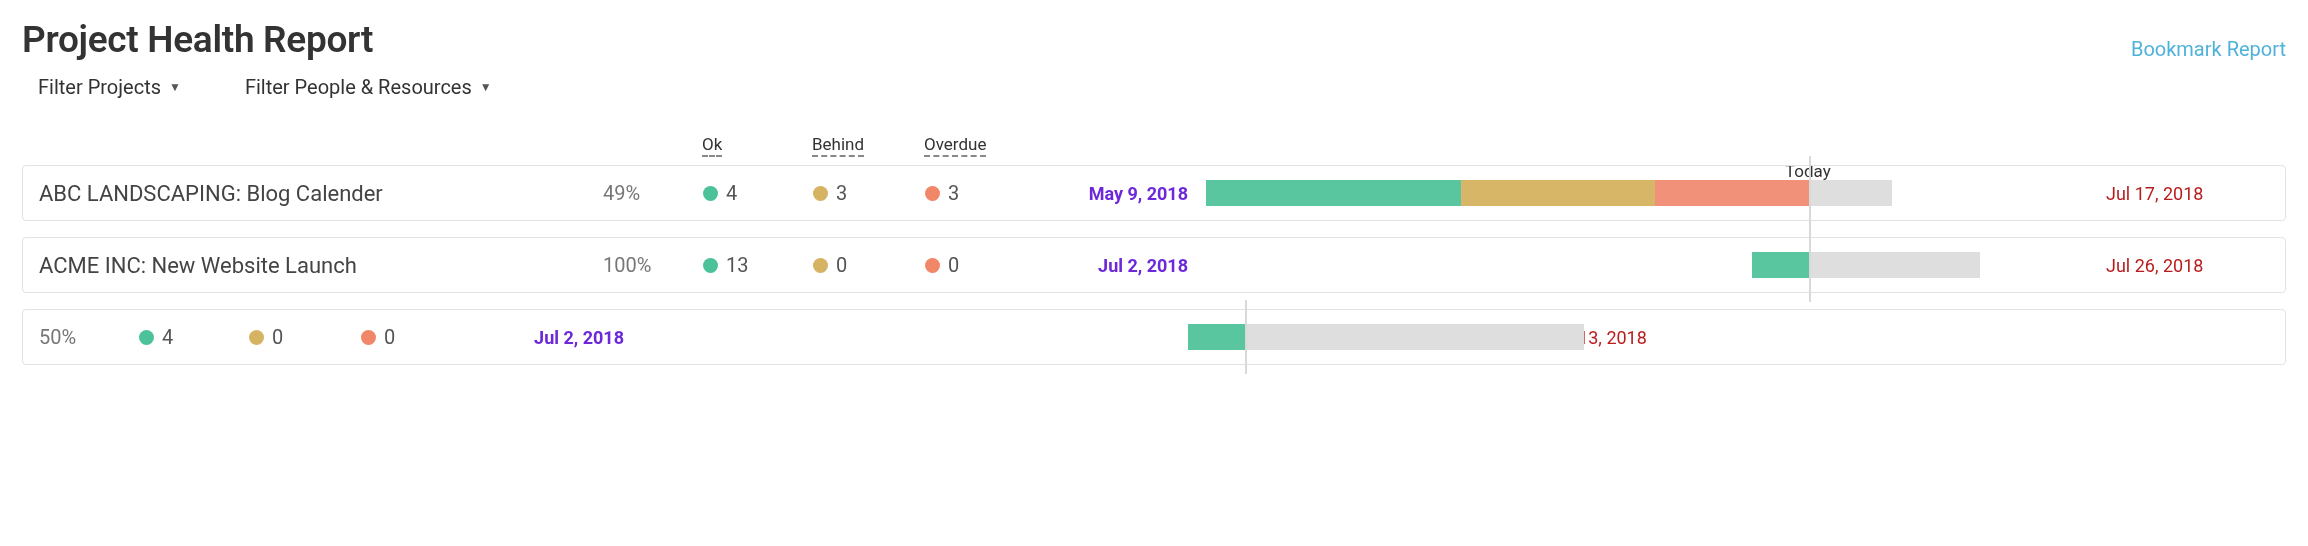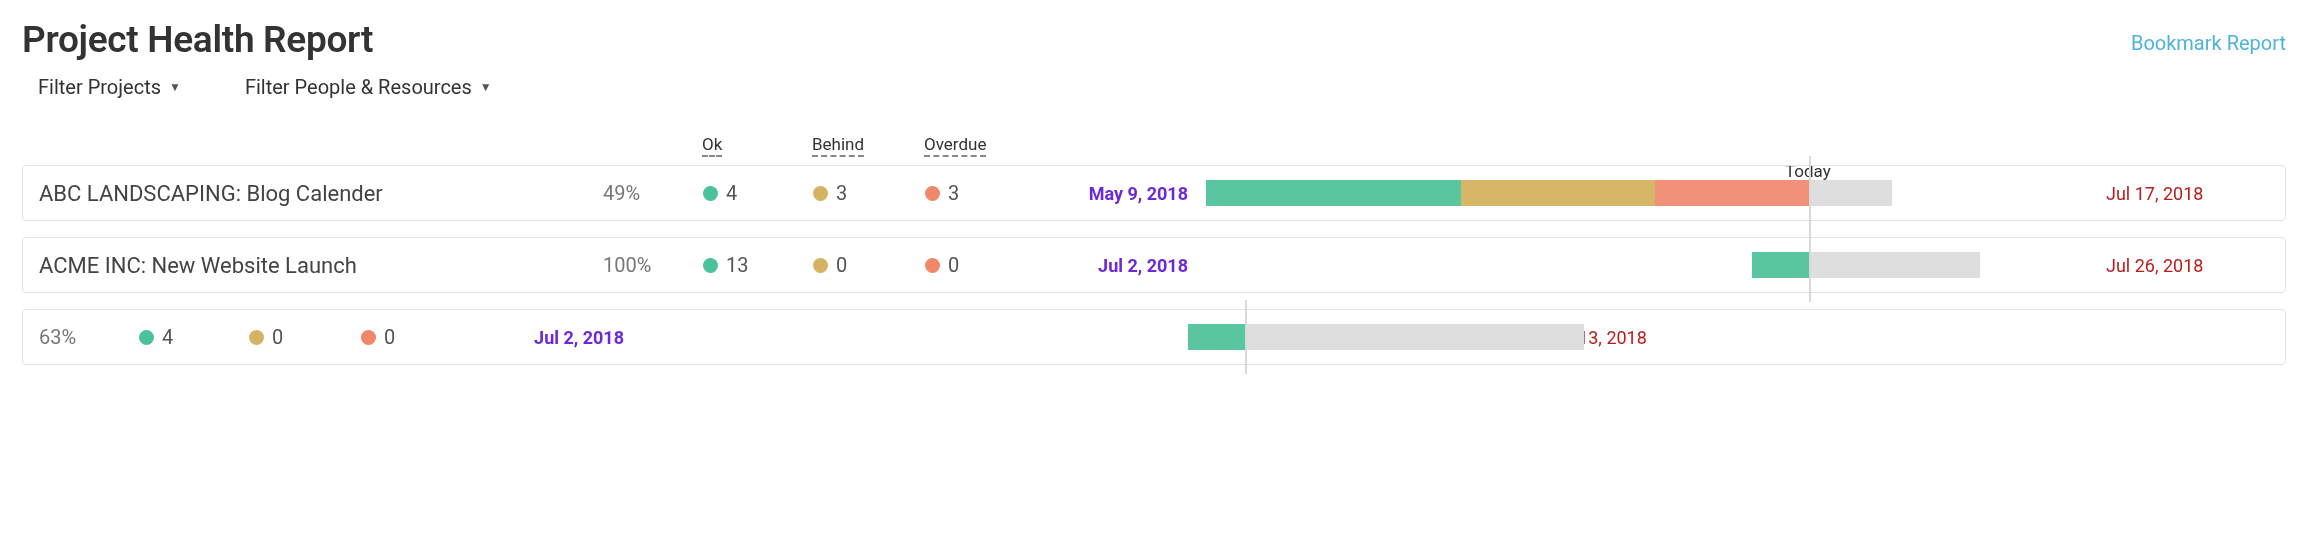--- a/index.html
+++ b/index.html
@@ -6,21 +6,21 @@
   body {
     font-family: -apple-system, BlinkMacSystemFont, "Segoe UI", Roboto, "Helvetica Neue", Arial, sans-serif;
     color: #333;
     background: #fff;
     padding: 18px 22px;
     width: 2308px;
   }
   .header {
     display: flex;
     justify-content: space-between;
-    align-items: center;
+    align-items: flex-end;
   }
   .title {
     font-size: 37px;
     font-weight: 600;
     color: #333;
     letter-spacing: -0.3px;
   }
   .bookmark {
     color: #4fb3d9;
     font-size: 20px;
@@ -210,21 +210,21 @@
       <div class="bar-track" style="left:62%; width:26%;">
         <div class="seg seg-ok" style="width:25%;"></div>
         <div class="seg seg-behind" style="width:0%;"></div>
         <div class="seg seg-overdue" style="width:0%;"></div>
         <div class="seg seg-remain" style="width:75%;"></div>
       </div>
     </div>
     <div class="end-date">Jul 26, 2018</div>
   </div>
       <div class="row">
-    <div class="pct">63%</div>
+    <div class="pct">50%</div>
     <div class="stat first">
           <span class="dot dot-ok"></span>
           <span>4</span>
         </div>
     <div class="stat">
           <span class="dot dot-behind"></span>
           <span>0</span>
         </div>
     <div class="stat last">
           <span class="dot dot-overdue"></span>

